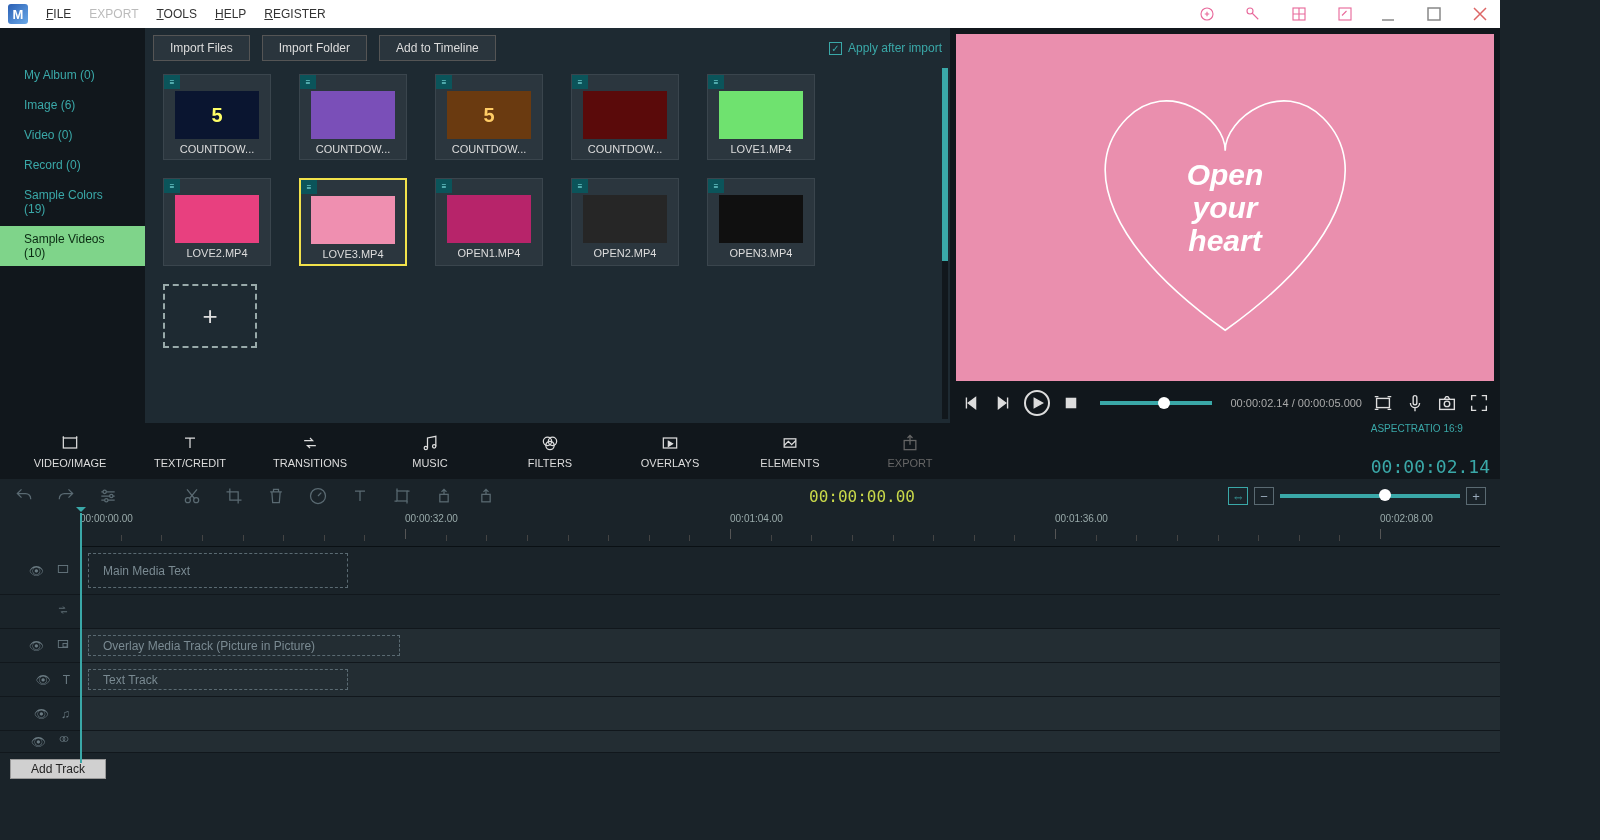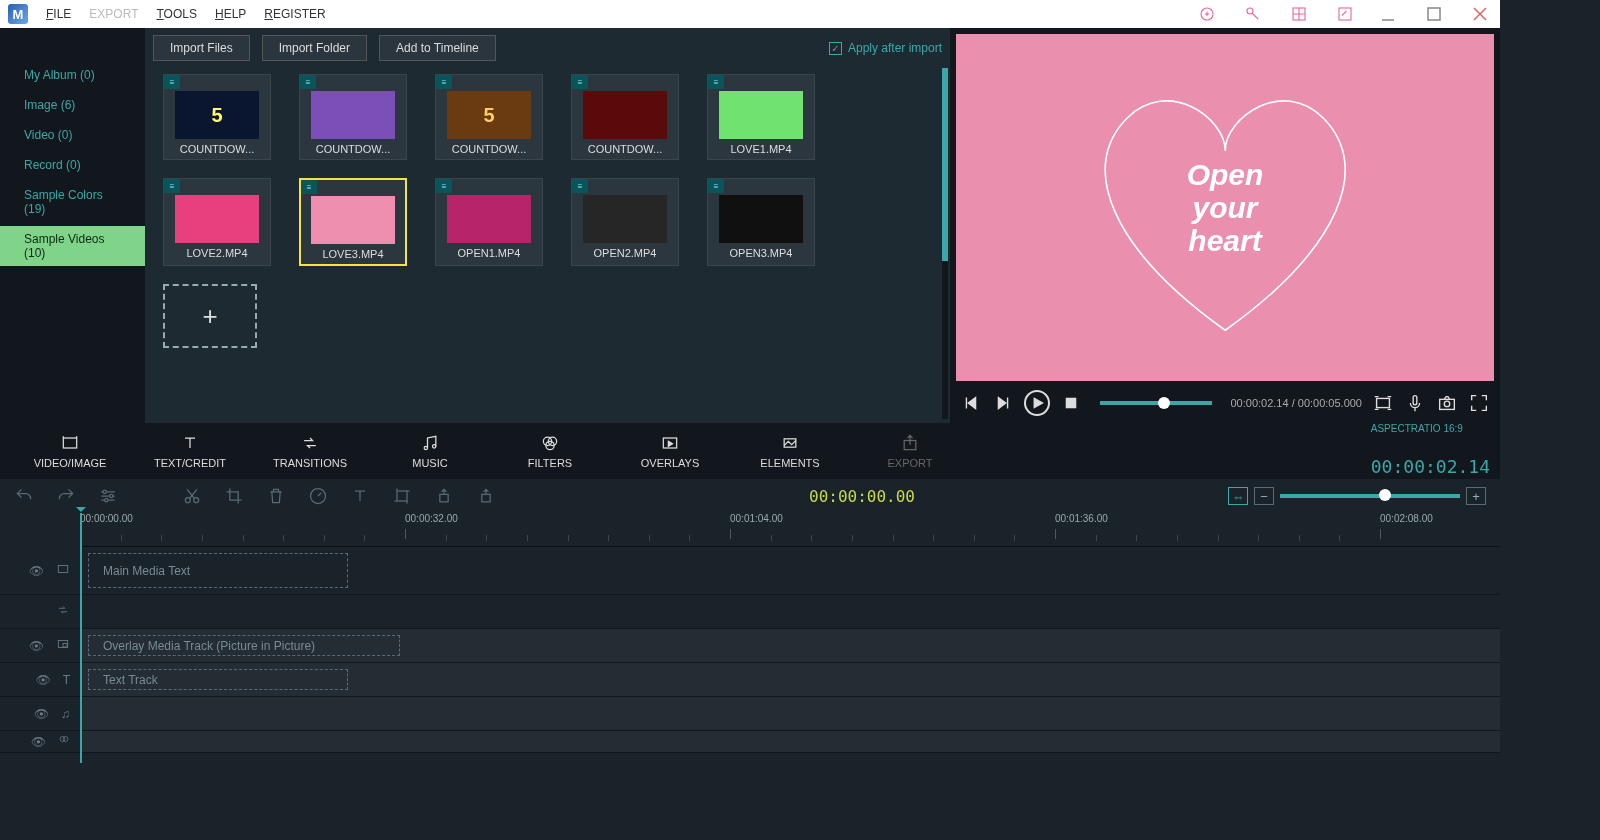--- a/index.html
+++ b/index.html
@@ -530,13 +530,14 @@
           <span>👁</span>
           <span><svg width="12" height="12" viewBox="0 0 24 24">
               <circle cx="9" cy="10" r="5"></circle>
               <circle cx="15" cy="10" r="5"></circle>
             </svg></span>
         </div>
       <div class="lane"></div>
     </div>
   </div>
   <div class="playhead" style="top:0;height:250px"></div>
+  <div class="addtrack"><span class="btn">Add Track</span></div>
 </div>
 
 </body></html>

